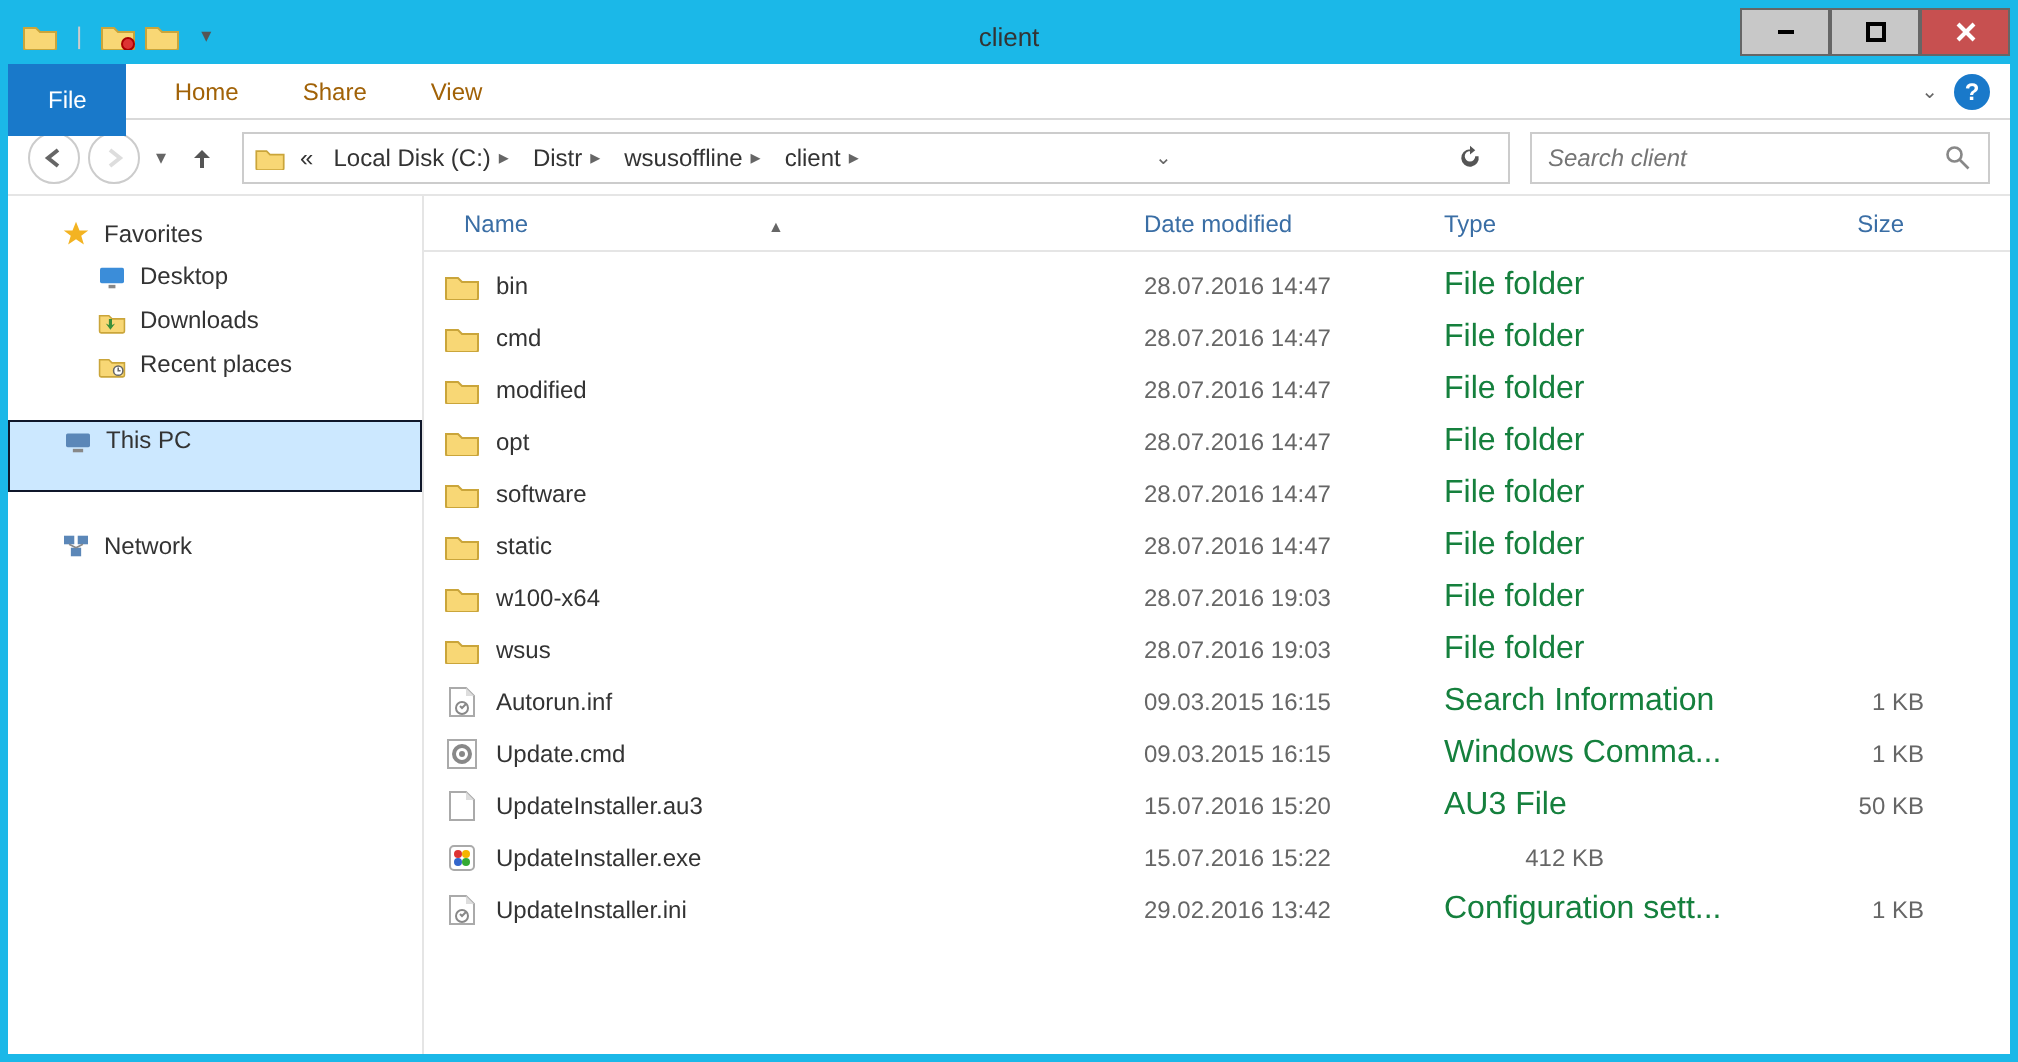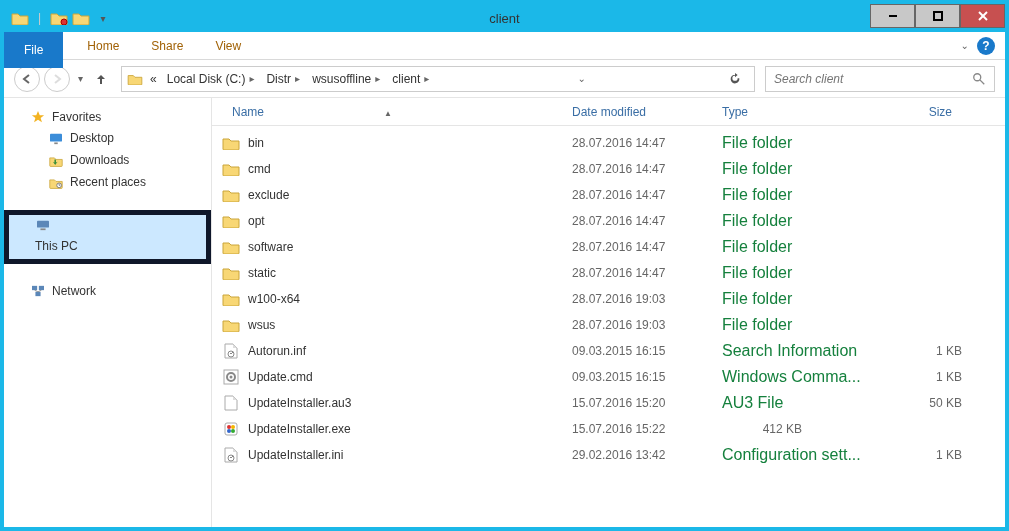--- a/index.html
+++ b/index.html
@@ -27,21 +27,21 @@
     .addr-arrow { color: #666; font-size: 10px; padding: 0 2px; }
     .addr-refresh { width: 22px; text-align: center; color: #555; margin-left: auto; }
     .searchbox { width: 230px; height: 26px; border: 1px solid #ccc; display: flex; align-items: center; padding: 0 8px; gap: 32px; }
     .searchbox input { border: none; outline: none; flex: 1; font-size: 12px; color: #999; font-style: italic; background: transparent; }
     .searchbox .sicon { color: #888; font-size: 14px; }
     .body { flex: 1; display: flex; overflow: hidden; }
     .sidebar { width: 208px; border-right: 1px solid #e5e5e5; padding: 8px 0; }
     .sb-group { margin-bottom: 16px; }
     .sb-header { display: flex; align-items: center; gap: 6px; padding: 3px 10px 3px 26px; font-size: 12px; color: #333; }
     .sb-item { display: flex; align-items: flex-start; gap: 6px; padding: 3px 10px 3px 44px; font-size: 12px; color: #333; }
-    .sb-item.selected { background: #cce8ff; border: 5px solid #0f172a; padding-top: 2px; padding-bottom: 6px; flex-direction: column; }
+    .sb-item.selected { background: #cce8ff; border: 1px solid #0f172a; padding-top: 2px; padding-bottom: 16px; }
     .sb-icon { width: 16px; height: 16px; display: inline-flex; align-items: center; justify-content: center; font-size: 12px; }
     .content { flex: 1; display: flex; flex-direction: column; }
     .cols { display: flex; height: 28px; border-bottom: 1px solid #e5e5e5; align-items: center; }
     .col-h { font-size: 12px; color: #3a6ea5; padding: 0 10px; }
     .col-name { width: 350px; padding-left: 20px; }
     .col-date { width: 150px; }
     .col-type { width: 160px; }
     .col-size { width: 100px; text-align: right; padding-right: 20px; }
     .sort-ind { font-size: 8px; color: #666; margin-left: 120px; }
     .filelist { flex: 1; overflow: auto; padding: 4px 0; }
@@ -270,21 +270,21 @@
             <div class="ctype">File folder</div>
             <div class="csize"></div>
           </div>
           <div class="row">
             <div class="cname">
               <span class="ficon">
                 <svg width="18" height="14" viewBox="0 0 18 14">
                   <path fill="#f8d775" stroke="#caa53a" d="M1 3h6l2 2h8v8a1 1 0 0 1-1 1H2a1 1 0 0 1-1-1z"></path>
                 </svg>
               </span>
-              <span>exclude</span>
+              <span>modified</span>
             </div>
             <div class="cdate">28.07.2016 14:47</div>
             <div class="ctype">File folder</div>
             <div class="csize"></div>
           </div>
           <div class="row">
             <div class="cname">
               <span class="ficon">
                 <svg width="18" height="14" viewBox="0 0 18 14">
                   <path fill="#f8d775" stroke="#caa53a" d="M1 3h6l2 2h8v8a1 1 0 0 1-1 1H2a1 1 0 0 1-1-1z"></path>

